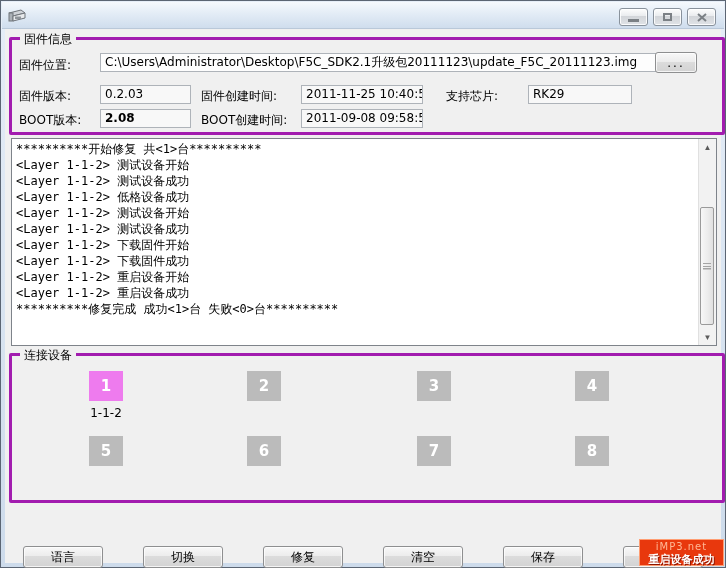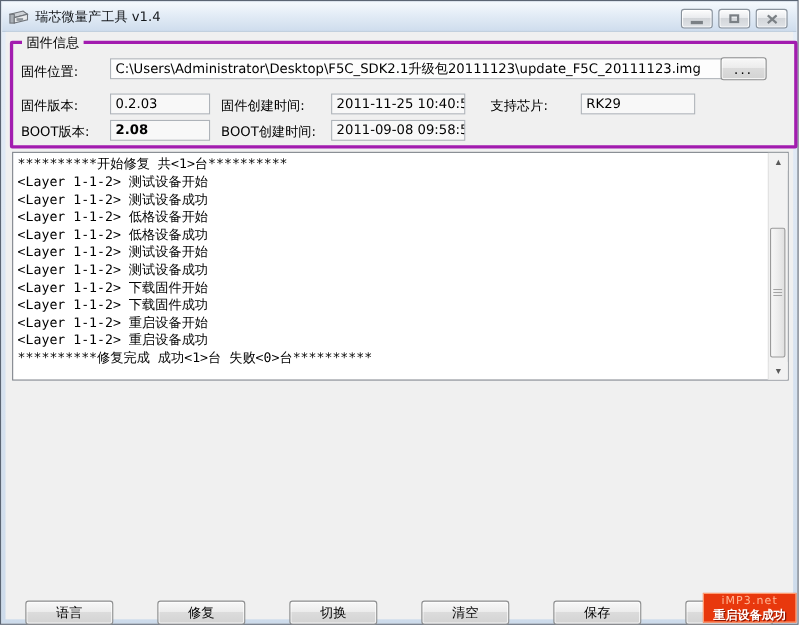--- a/index.html
+++ b/index.html
@@ -118,21 +118,20 @@
 
 <div class="window">
 
   <div class="titlebar">
     <svg class="app-icon" viewBox="0 0 18 15">
       <polygon points="1,5 13,2 17,5 5,8" fill="#cfd3d8" stroke="#6f747a" stroke-width="1"></polygon>
       <rect x="1" y="5" width="4" height="8" fill="#aab0b6" stroke="#6f747a" stroke-width="1"></rect>
       <polygon points="5,8 17,5 17,10 5,13" fill="#e8eaec" stroke="#6f747a" stroke-width="1"></polygon>
       <rect x="7" y="8.5" width="6" height="2.5" fill="#8f959b"></rect>
     </svg>
-    <span class="title">瑞芯微量产工具 v1.4</span>
     <div class="win-btns">
       <button class="win-btn">
         <span class="glyph-min"></span>
       </button>
       <button class="win-btn">
         <span class="glyph-max"></span>
       </button>
       <button class="win-btn">
         <svg width="10" height="9" viewBox="0 0 10 9">
           <line x1="1" y1="1" x2="9" y2="8" stroke="#7b8085" stroke-width="2"></line>
@@ -162,44 +161,56 @@
       <div class="field" style="left:88px; top:69px; width:91px;font-weight:bold;">2.08</div>
       <span class="lbl" style="left:189px; top:72px;">BOOT创建时间:</span>
       <div class="field" style="left:289px; top:69px; width:122px;">2011-09-08 09:58:54</div>
     </div>
 
     <div class="log">
       <div class="log-lines">
         <div class="log-line">**********开始修复 共&lt;1&gt;台**********</div>
         <div class="log-line">&lt;Layer 1-1-2&gt; 测试设备开始</div>
         <div class="log-line">&lt;Layer 1-1-2&gt; 测试设备成功</div>
-        <div class="log-line">&lt;Layer 1-1-2&gt; 低格设备开始</div>
         <div class="log-line">&lt;Layer 1-1-2&gt; 低格设备成功</div>
         <div class="log-line">&lt;Layer 1-1-2&gt; 测试设备开始</div>
         <div class="log-line">&lt;Layer 1-1-2&gt; 测试设备成功</div>
         <div class="log-line">&lt;Layer 1-1-2&gt; 下载固件开始</div>
         <div class="log-line">&lt;Layer 1-1-2&gt; 下载固件成功</div>
         <div class="log-line">&lt;Layer 1-1-2&gt; 重启设备开始</div>
         <div class="log-line">&lt;Layer 1-1-2&gt; 重启设备成功</div>
         <div class="log-line">**********修复完成 成功&lt;1&gt;台 失败&lt;0&gt;台**********</div>
       </div>
       <div class="scrollbar">
         <button class="sb-btn sb-up">▲</button>
         <div class="sb-thumb">
           <span class="sb-grip"></span>
         </div>
         <button class="sb-btn sb-down">▼</button>
       </div>
     </div>
 
+    <div class="groupbox" style="left:4px; top:324px; width:710px; height:144px;">
+      <span class="legend">连接设备</span>
+
+      <div class="device active" style="left:77px; top:15px;">1</div>
+      <div class="device" style="left:235px; top:15px;">2</div>
+      <div class="device" style="left:405px; top:15px;">3</div>
+      <div class="device" style="left:563px; top:15px;">4</div>
+      <div class="device-label" style="left:77px; top:50px;">1-1-2</div>
+      <div class="device" style="left:77px; top:80px;">5</div>
+      <div class="device" style="left:235px; top:80px;">6</div>
+      <div class="device" style="left:405px; top:80px;">7</div>
+      <div class="device" style="left:563px; top:80px;">8</div>
+    </div>
 
     <div class="button-row">
       <button class="push-btn action-btn">语言</button>
+      <button class="push-btn action-btn">切换</button>
       <button class="push-btn action-btn">修复</button>
-      <button class="push-btn action-btn">切换</button>
       <button class="push-btn action-btn">清空</button>
       <button class="push-btn action-btn">保存</button>
       <button class="push-btn action-btn">退出</button>
     </div>
 
   </div>
 
   <div class="watermark">
     <div class="wm1">iMP3.net</div>
     <div class="wm2">重启设备成功</div>

